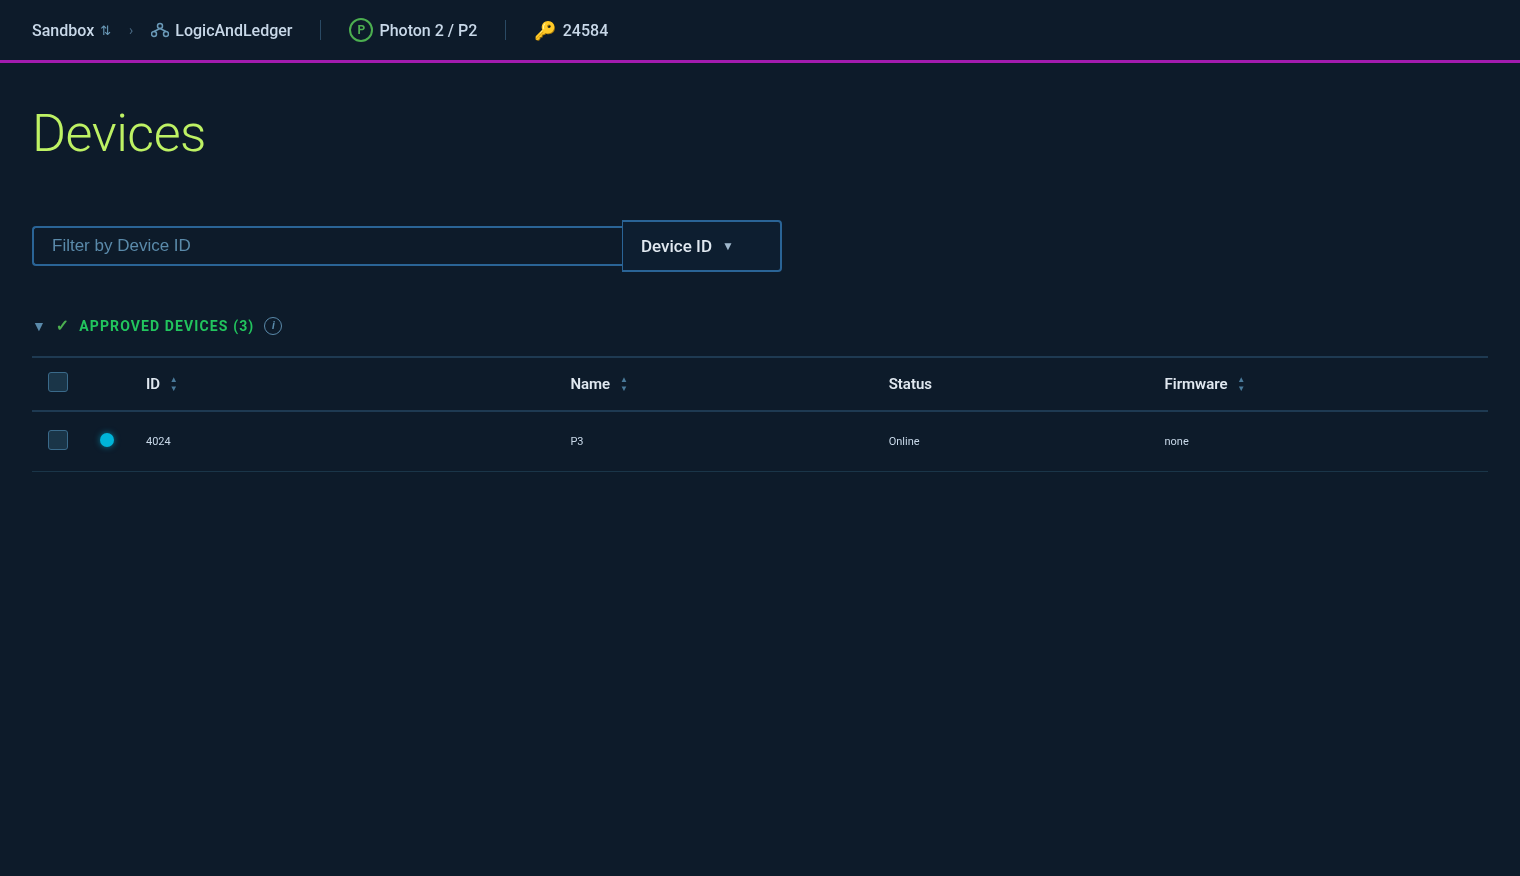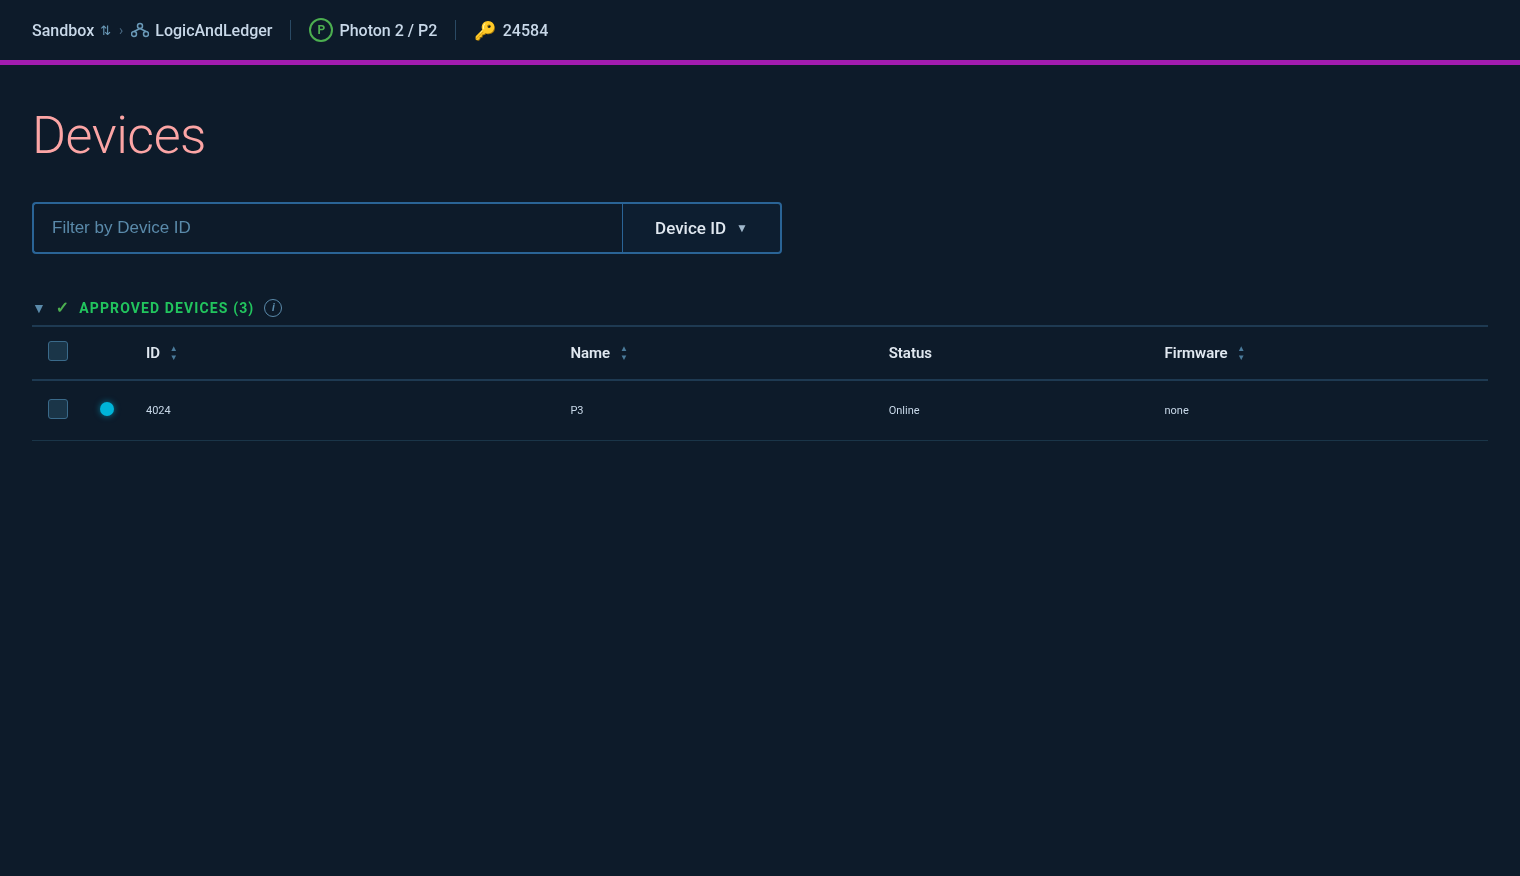--- a/index.html
+++ b/index.html
@@ -15,23 +15,23 @@
       width: 1520px;
       min-height: 876px;
       overflow-x: hidden;
     }
 
     
     .breadcrumb {
       display: flex;
       align-items: center;
       padding: 18px 32px;
-      border-bottom: 5px solid #a21caf;
+      border-bottom: 3px solid #a21caf;
       background-color: #0d1b2a;
-      gap: 8px;
+      gap: 18px;
       font-size: 16px;
       color: #a0b8cc;
     }
 
     .breadcrumb-item {
       display: flex;
       align-items: center;
       gap: 6px;
       color: #c8d8e8;
       font-weight: 500;
@@ -71,36 +71,36 @@
     }
 
     
     .main-content {
       padding: 40px 32px;
     }
 
     .page-title {
       font-size: 52px;
       font-weight: 300;
-      color: #fca5a5;
-      margin-bottom: 36px;
+      color: #bef264;
+      margin-bottom: 56px;
       letter-spacing: -0.5px;
     }
 
     
     .filter-bar {
       display: flex;
       align-items: center;
       margin-bottom: 36px;
       max-width: 750px;
     }
 
     .filter-input {
       flex: 1;
-      height: 52px;
+      height: 40px;
       background-color: transparent;
       border: 2px solid #2a6496;
       border-right: none;
       border-radius: 4px 0 0 4px;
       padding: 0 18px;
       color: #8ab0cc;
       font-size: 17px;
       outline: none;
     }
 
@@ -117,21 +117,20 @@
       padding: 0 18px;
       color: #e0e8f0;
       font-size: 17px;
       font-weight: 500;
       cursor: pointer;
       display: flex;
       align-items: center;
       gap: 10px;
       min-width: 160px;
       user-select: none;
-      justify-content: center;
     }
 
     .dropdown-arrow {
       color: #a0b8cc;
       font-size: 12px;
     }
 
     
     .section-header {
       display: flex;
@@ -173,21 +172,21 @@
       font-size: 11px;
       font-style: italic;
       font-weight: bold;
       cursor: pointer;
     }
 
     
     .devices-table {
       width: 100%;
       border-collapse: collapse;
-      margin-top: 0;
+      margin-top: 13px;
     }
 
     .devices-table thead tr {
       border-bottom: 2px solid #1e3a52;
       border-top: 2px solid #1e3a52;
     }
 
     .devices-table th {
       padding: 14px 16px;
       text-align: left;

